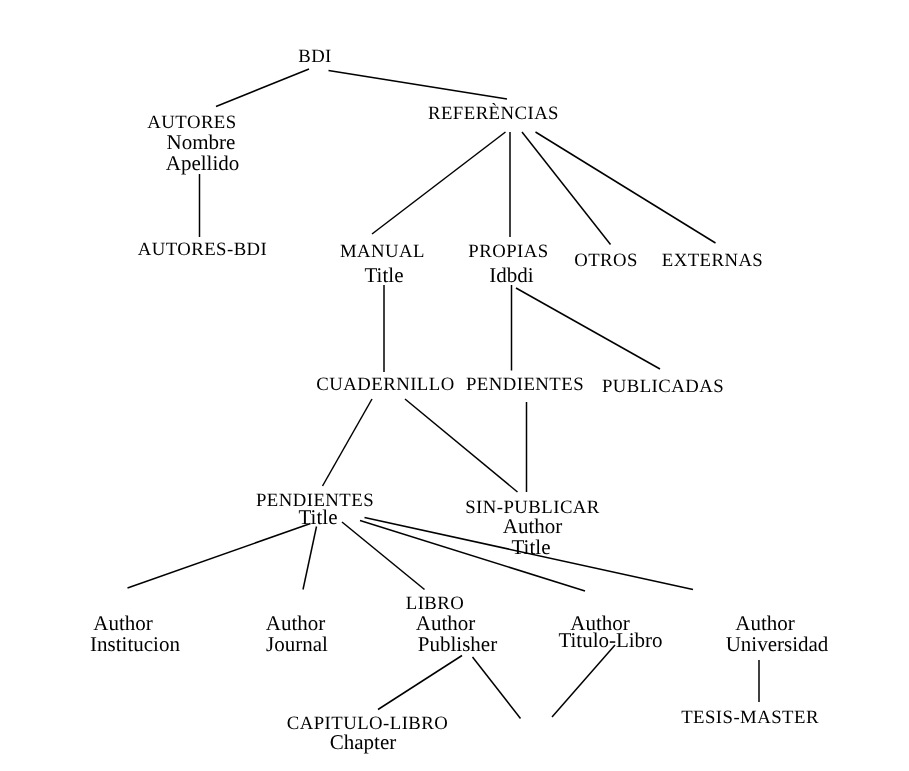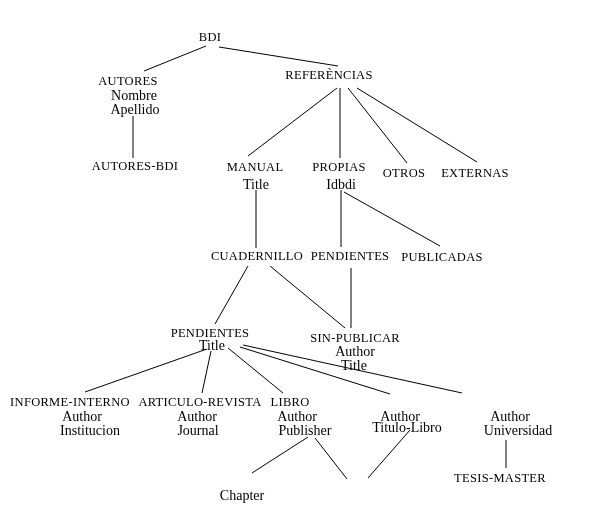--- a/index.html
+++ b/index.html
@@ -88,35 +88,34 @@
   <div class="lbl node" style="left:350px; top:250px">PENDIENTES</div>
   <div class="lbl node" style="left:442px; top:251px">PUBLICADAS</div>
 
   <div class="lbl node" style="left:210px; top:327px">PENDIENTES</div>
   <div class="lbl attr" style="left:212px; top:339px">Title</div>
 
   <div class="lbl node" style="left:355px; top:332px">SIN-PUBLICAR</div>
   <div class="lbl attr" style="left:355px; top:345px">Author</div>
   <div class="lbl attr" style="left:354px; top:359px">Title</div>
 
-  <div class="lbl node" style="left:70px; top:396px">INFORME-INTERNO</div>
   <div class="lbl attr" style="left:82px; top:410px">Author</div>
   <div class="lbl attr" style="left:90px; top:424px">Institucion</div>
 
-  <div class="lbl node" style="left:200px; top:396px">ARTICULO-REVISTA</div>
   <div class="lbl attr" style="left:197px; top:410px">Author</div>
   <div class="lbl attr" style="left:198px; top:424px">Journal</div>
 
   <div class="lbl node" style="left:290px; top:396px">LIBRO</div>
   <div class="lbl attr" style="left:297px; top:410px">Author</div>
   <div class="lbl attr" style="left:305px; top:424px">Publisher</div>
 
   <div class="lbl attr" style="left:400px; top:410px">Author</div>
   <div class="lbl attr" style="left:407px; top:421px">Titulo-Libro</div>
 
   <div class="lbl attr" style="left:510px; top:410px">Author</div>
   <div class="lbl attr" style="left:518px; top:424px">Universidad</div>
 
+  <div class="lbl node" style="left:245px; top:476px">CAPITULO-LIBRO</div>
   <div class="lbl attr" style="left:242px; top:489px">Chapter</div>
 
   <div class="lbl node" style="left:500px; top:472px">TESIS-MASTER</div>
 
 </div>
 
 </body></html>

